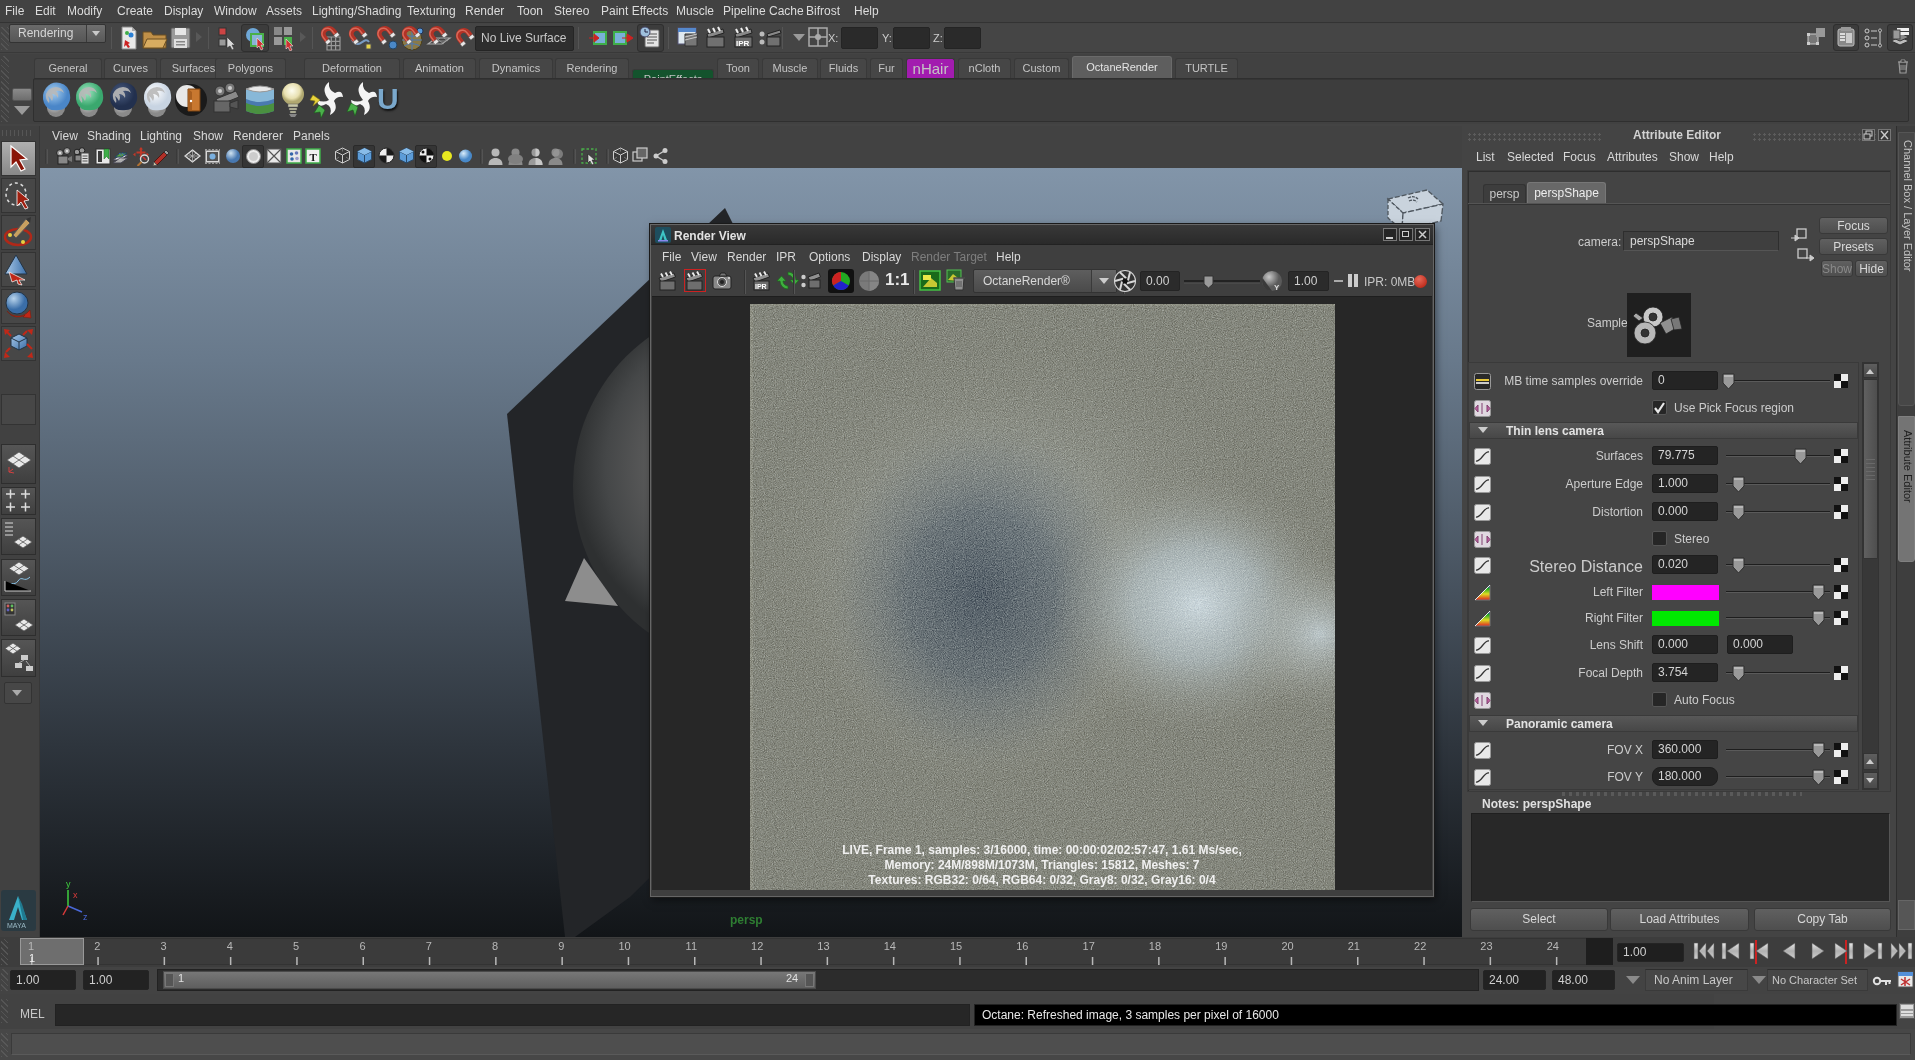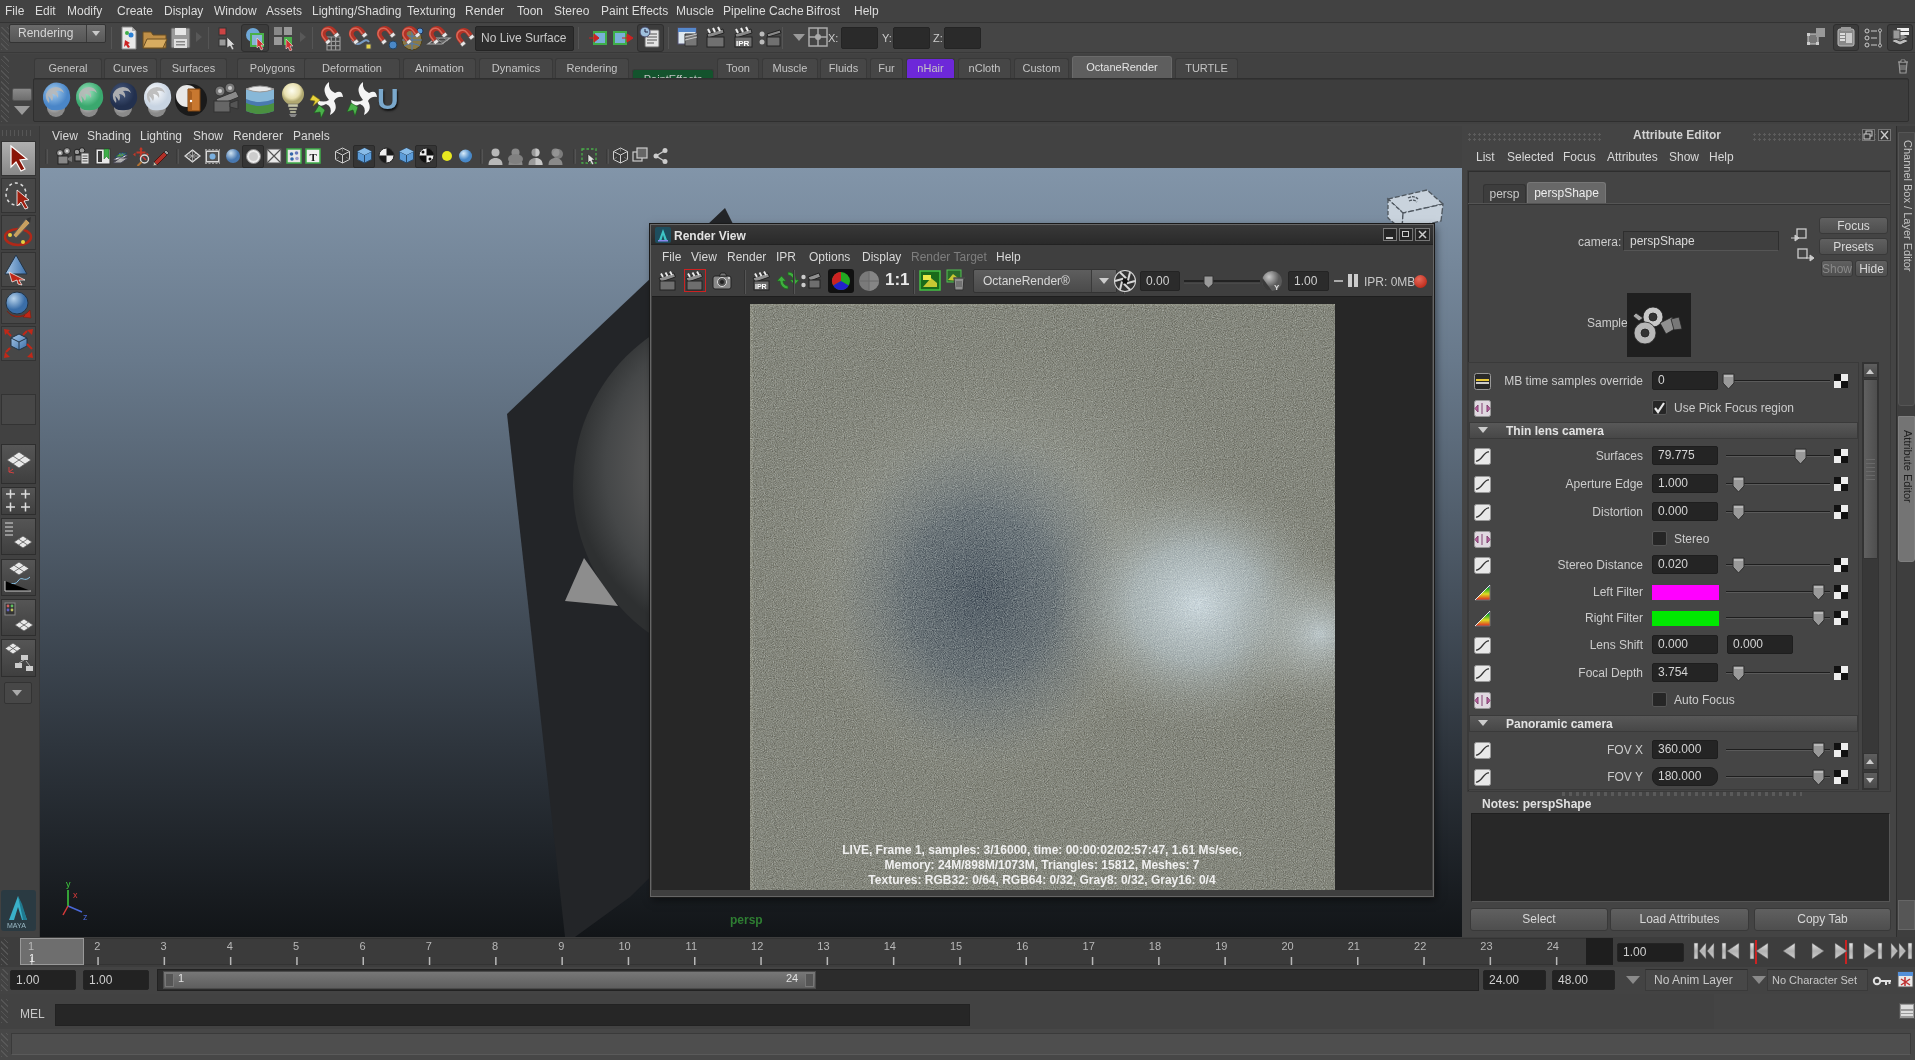--- a/index.html
+++ b/index.html
@@ -232,31 +232,31 @@
 
 <div class="abs" id="shelf" style="left:0;top:54px;width:1915px;height:70px;background:#414141;">
 <div class="abs" style="left:1px;top:2px;width:8px;height:66px;background:repeating-linear-gradient(45deg,#545454 0 1px,transparent 1px 4px);"></div>
 <div class="abs" style="left:12px;top:34px;width:20px;height:13px;background:linear-gradient(#8a8a8a,#6e6e6e);border:1px solid #555;border-radius:2px;"></div>
 <div class="abs" style="left:14px;top:52px;width:0;height:0;border-left:8px solid transparent;border-right:8px solid transparent;border-top:9px solid #9a9a9a;"></div>
 
 <div class="abs" id="shelftabs" style="left:33px;top:2px;width:1882px;height:22px;">
         <div class="abs" style="left:1px;top:2px;width:68px;height:20px;background:#464646;border:1px solid #393939;border-bottom:none;border-radius:3px 3px 0 0;color:#c4c4c4;font-size:11px;text-align:center;line-height:19px;">General</div>
 <div class="abs" style="left:71px;top:2px;width:53px;height:20px;background:#464646;border:1px solid #393939;border-bottom:none;border-radius:3px 3px 0 0;color:#c4c4c4;font-size:11px;text-align:center;line-height:19px;">Curves</div>
 <div class="abs" style="left:127px;top:2px;width:67px;height:20px;background:#464646;border:1px solid #393939;border-bottom:none;border-radius:3px 3px 0 0;color:#c4c4c4;font-size:11px;text-align:center;line-height:19px;">Surfaces</div>
-<div class="abs" style="left:204px;top:2px;width:71px;height:20px;background:#464646;border:1px solid #393939;border-bottom:none;border-radius:3px 3px 0 0;color:#c4c4c4;font-size:11px;text-align:center;line-height:19px;">Polygons</div>
+<div class="abs" style="left:182px;top:2px;width:71px;height:20px;background:#464646;border:1px solid #393939;border-bottom:none;border-radius:3px 3px 0 0;color:#c4c4c4;font-size:11px;text-align:center;line-height:19px;">Polygons</div>
 <div class="abs" style="left:271px;top:2px;width:96px;height:20px;background:#464646;border:1px solid #393939;border-bottom:none;border-radius:3px 3px 0 0;color:#c4c4c4;font-size:11px;text-align:center;line-height:19px;">Deformation</div>
 <div class="abs" style="left:370px;top:2px;width:73px;height:20px;background:#464646;border:1px solid #393939;border-bottom:none;border-radius:3px 3px 0 0;color:#c4c4c4;font-size:11px;text-align:center;line-height:19px;">Animation</div>
 <div class="abs" style="left:446px;top:2px;width:74px;height:20px;background:#464646;border:1px solid #393939;border-bottom:none;border-radius:3px 3px 0 0;color:#c4c4c4;font-size:11px;text-align:center;line-height:19px;">Dynamics</div>
 <div class="abs" style="left:522px;top:2px;width:74px;height:20px;background:#464646;border:1px solid #393939;border-bottom:none;border-radius:3px 3px 0 0;color:#c4c4c4;font-size:11px;text-align:center;line-height:19px;">Rendering</div>
 <div class="abs" style="left:599px;top:13px;width:82px;height:20px;background:#14532d;border:1px solid #393939;border-bottom:none;border-radius:3px 3px 0 0;color:#c4c4c4;font-size:11px;text-align:center;line-height:19px;">PaintEffects</div>
 <div class="abs" style="left:684px;top:2px;width:42px;height:20px;background:#464646;border:1px solid #393939;border-bottom:none;border-radius:3px 3px 0 0;color:#c4c4c4;font-size:11px;text-align:center;line-height:19px;">Toon</div>
 <div class="abs" style="left:729px;top:2px;width:56px;height:20px;background:#464646;border:1px solid #393939;border-bottom:none;border-radius:3px 3px 0 0;color:#c4c4c4;font-size:11px;text-align:center;line-height:19px;">Muscle</div>
 <div class="abs" style="left:787px;top:2px;width:47px;height:20px;background:#464646;border:1px solid #393939;border-bottom:none;border-radius:3px 3px 0 0;color:#c4c4c4;font-size:11px;text-align:center;line-height:19px;">Fluids</div>
 <div class="abs" style="left:837px;top:2px;width:33px;height:20px;background:#464646;border:1px solid #393939;border-bottom:none;border-radius:3px 3px 0 0;color:#c4c4c4;font-size:11px;text-align:center;line-height:19px;">Fur</div>
-<div class="abs" style="left:873px;top:2px;width:49px;height:20px;background:#6d28d9;border:1px solid #393939;border-bottom:none;border-radius:3px 3px 0 0;color:#c4c4c4;font-size:11px;text-align:center;line-height:19px;">nHair</div>
+<div class="abs" style="left:873px;top:2px;width:49px;height:20px;background:#a21caf;border:1px solid #393939;border-bottom:none;border-radius:3px 3px 0 0;color:#c4c4c4;font-size:15px;text-align:center;line-height:19px;">nHair</div>
 <div class="abs" style="left:925px;top:2px;width:53px;height:20px;background:#464646;border:1px solid #393939;border-bottom:none;border-radius:3px 3px 0 0;color:#c4c4c4;font-size:11px;text-align:center;line-height:19px;">nCloth</div>
 <div class="abs" style="left:981px;top:2px;width:55px;height:20px;background:#464646;border:1px solid #393939;border-bottom:none;border-radius:3px 3px 0 0;color:#c4c4c4;font-size:11px;text-align:center;line-height:19px;">Custom</div>
 <div class="abs" style="left:1039px;top:0px;width:100px;height:22px;background:#5e5e5e;border:1px solid #6a6a6a;border-bottom:none;border-radius:3px 3px 0 0;color:#e4e4e4;font-size:11px;text-align:center;line-height:20px;">OctaneRender</div>
 <div class="abs" style="left:1142px;top:2px;width:63px;height:20px;background:#464646;border:1px solid #393939;border-bottom:none;border-radius:3px 3px 0 0;color:#c4c4c4;font-size:11px;text-align:center;line-height:19px;">TURTLE</div>
       </div>
 
 <div class="abs" style="left:33px;top:24px;width:1876px;height:44px;background:#3d3d3d;border:1px solid #2f2f2f;border-radius:2px;box-shadow:inset 0 1px 0 #353535;"></div>
 <div class="abs" id="shelficons" style="left:38px;top:27px;height:38px;">
         <svg class="abs" width="34" height="38" style="left:2px;top:0px;">
           <circle cx="16" cy="27" r="9" fill="url(#gb2)"></circle>
@@ -829,21 +829,21 @@
 <svg class="abs" width="17" height="17" style="left:12px;top:405px;">
         <rect x="0.5" y="0.5" width="16" height="16" rx="2" fill="#e0d8e0" stroke="#999"></rect>
         <path d="M8 3v11M4 5l-3 3.5L4 12zM13 5l3 3.5-3 3.5z" fill="#c060a0" stroke="#804070"></path>
       </svg>
 <div class="abs" style="left:190px;top:405px;width:15px;height:15px;background:#262626;border:1px solid #555;border-radius:2px;"></div>
       <div class="abs" style="left:212px;top:406px;color:#ccc;font-size:12px;white-space:nowrap;">Stereo</div>
 <svg class="abs" width="17" height="17" style="left:12px;top:431px;">
         <rect x="0.5" y="0.5" width="16" height="16" rx="2" fill="#e8e8e8" stroke="#999"></rect>
         <path d="M2 13c5 1 8-10 13-9" stroke="#333" fill="none" stroke-width="1.3"></path>
       </svg>
-<div class="abs" style="left:11px;top:432px;width:170px;text-align:right;color:#cccccc;font-size:12px;white-space:nowrap;">Stereo Distance</div>
+<div class="abs" style="left:11px;top:432px;width:170px;text-align:right;color:#cccccc;font-size:16px;white-space:nowrap;">Stereo Distance</div>
 <div class="abs" style="left:190px;top:429px;width:66px;height:19px;background:#242424;border:1px solid #1e1e1e;border-radius:2px;color:#d4d4d4;font-size:12px;line-height:17px;padding-left:5px;">0.020</div>
 <div class="abs" style="left:264px;top:438px;width:104px;height:2px;background:#1e1e1e;border-bottom:1px solid #5a5a5a;"></div>
       <svg class="abs" width="13" height="17" style="left:270px;top:431px;">
         <path d="M1 1h11v9l-5.5 6L1 10z" fill="#999" stroke="#2e2e2e"></path>
         <path d="M2 2h9v2H2z" fill="#b8b8b8"></path>
       </svg>
 <svg class="abs" width="14" height="14" style="left:372px;top:432px;">
         <rect width="7" height="7" fill="#111"></rect>
         <rect x="7" width="7" height="7" fill="#eee"></rect>
         <rect y="7" width="7" height="7" fill="#eee"></rect>
@@ -1355,20 +1355,21 @@
         <rect x="1" y="1" width="15" height="15" fill="#e8e8e8" stroke="#555"></rect>
         <rect x="1" y="1" width="15" height="4" fill="#5590d8"></rect>
         <path d="M4 8l9 6m-9 0l9-6m-5-2v9" stroke="#c03030" stroke-width="1.5"></path>
       </svg>
     </div>
 
 <div class="abs" id="cmdline" style="left:0;top:994px;width:1714px;height:35px;background:#424242;">
       <div class="abs" style="left:1px;top:5px;width:7px;height:24px;background:repeating-linear-gradient(45deg,#555 0 1px,transparent 1px 4px);"></div>
 <div class="abs" style="left:20px;top:13px;color:#c8c8c8;font-size:12px;">MEL</div>
 <div class="abs" style="left:55px;top:10px;width:915px;height:22px;background:#262626;border:1px solid #222;"></div>
+<div class="abs" style="left:974px;top:10px;width:923px;height:22px;background:#000;border:1px solid #222;color:#e8e8e8;font-size:12px;line-height:20px;padding-left:7px;">Octane: Refreshed image, 3 samples per pixel of 16000</div>
 <svg class="abs" width="16" height="16" style="left:1899px;top:9px;">
         <rect x="0.5" y="0.5" width="15" height="15" fill="#9a9a9a" stroke="#555"></rect>
         <rect x="2" y="2" width="12" height="4" fill="#ddd"></rect>
         <rect x="2" y="8" width="12" height="2" fill="#ddd"></rect>
         <rect x="2" y="11" width="12" height="2" fill="#ddd"></rect>
       </svg>
     </div>
 
 <div class="abs" id="helpline" style="left:0;top:1029px;width:1915px;height:31px;background:#474747;">
       <div class="abs" style="left:1px;top:4px;width:7px;height:24px;background:repeating-linear-gradient(45deg,#585858 0 1px,transparent 1px 4px);"></div>

